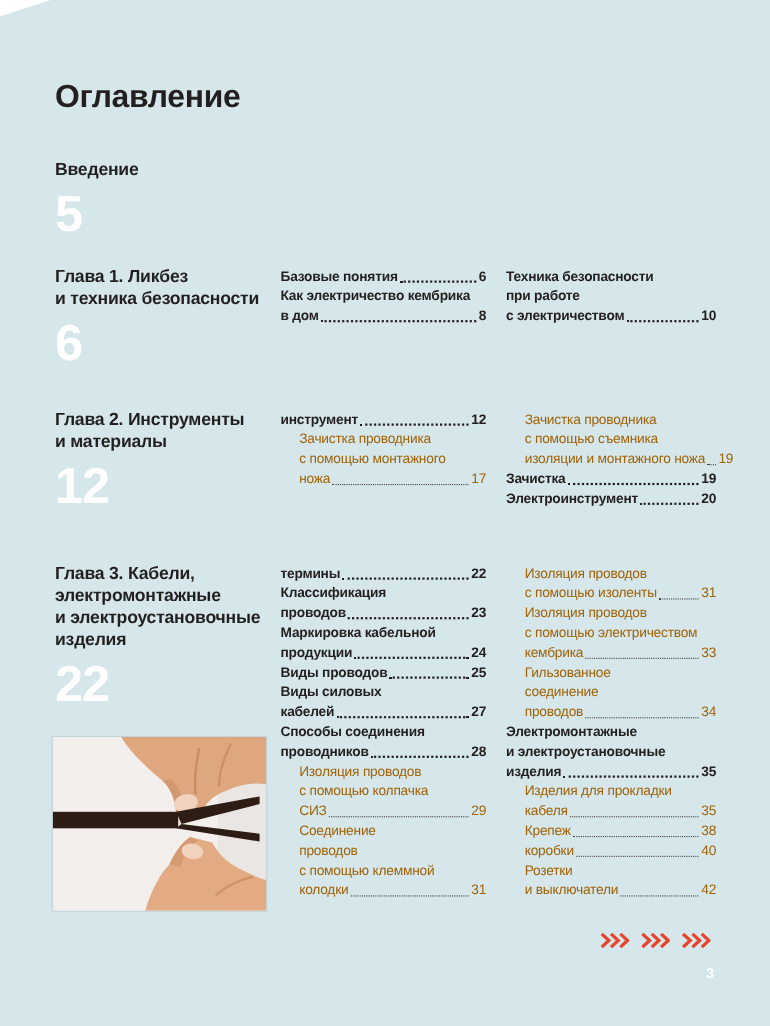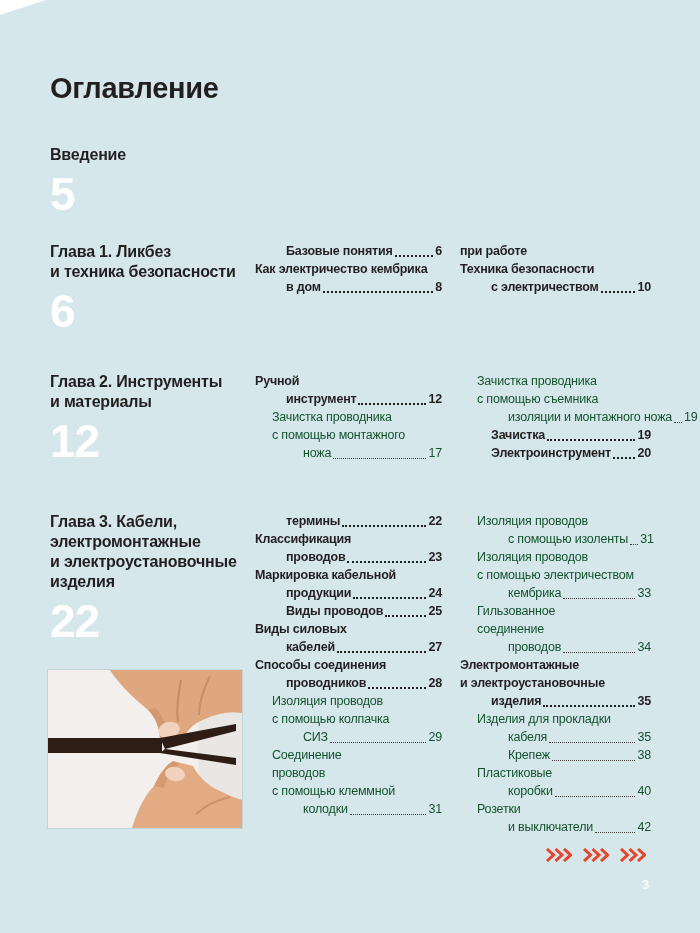--- a/index.html
+++ b/index.html
@@ -19,23 +19,23 @@
   #sec-chapter-3{top:512px;}
   .col{position:absolute;top:0;}
   .col.head{left:50px;width:200px;}
   .col.mid{left:255px;width:187px;}
   .col.right{left:460px;width:191px;}
   .heading{font-size:16px;font-weight:bold;line-height:20px;letter-spacing:-0.2px;}
   .bignum{margin-top:9px;font-size:46px;line-height:40px;font-weight:bold;
     color:#ffffff;letter-spacing:-1px;}
   .entry{font-size:12.5px;line-height:18px;letter-spacing:-0.2px;}
   .entry.bold{font-weight:bold;}
-  .entry.plain{padding-left:17px;color:#14532d;}
+  .entry.plain{padding-left:17px;color:#a16207;}
   .ln{white-space:nowrap;}
-  .ln.last{display:flex;margin-left:31px;}
+  .ln.last{display:flex;}
   .ln.last .t{white-space:nowrap;}
   .leader{flex:1 1 auto;min-width:8px;border-bottom:2px dotted #231f20;margin:0 2px 3px 2px;}
   .entry.plain .leader{border-bottom:1.5px dotted #45403f;margin-bottom:3px;}
   .pg{white-space:nowrap;}
   .photo{position:absolute;left:48px;top:670px;width:194px;height:158px;box-shadow:0 0 0 1px rgba(160,180,185,.35);}
   .photo svg{display:block;}
   .arrows{position:absolute;left:546px;top:848px;display:flex;gap:11px;}
   .arrow-group{display:block;height:14px;}
   .folio{position:absolute;left:642px;top:877px;font-size:13px;font-weight:bold;
     color:rgba(255,255,255,.92);}
@@ -71,38 +71,37 @@
           <div class="ln">Как электричество кембрика</div>
           <div class="ln last">
             <span class="t">в дом</span>
             <span class="leader"></span>
             <span class="pg">8</span>
           </div>
         </div>
       </div>
       <div class="col right">
         <div class="entry bold">
+          <div class="ln">Техника безопасности</div>
           <div class="ln">при работе</div>
-          <div class="ln">Техника безопасности</div>
           <div class="ln last">
             <span class="t">с электричеством</span>
             <span class="leader"></span>
             <span class="pg">10</span>
           </div>
         </div>
       </div>
     </div>
     <div class="section" id="sec-chapter-2">
       <div class="col head">
         <div class="heading">Глава 2. Инструменты<br>и материалы</div>
         <div class="bignum">12</div>
       </div>
       <div class="col mid">
         <div class="entry bold">
-          <div class="ln">Ручной</div>
           <div class="ln last">
             <span class="t">инструмент</span>
             <span class="leader"></span>
             <span class="pg">12</span>
           </div>
         </div>
         <div class="entry plain">
           <div class="ln">Зачистка проводника</div>
           <div class="ln">с помощью монтажного</div>
           <div class="ln last">
@@ -255,21 +254,20 @@
           </div>
         </div>
         <div class="entry plain">
           <div class="ln last">
             <span class="t">Крепеж</span>
             <span class="leader"></span>
             <span class="pg">38</span>
           </div>
         </div>
         <div class="entry plain">
-          <div class="ln">Пластиковые</div>
           <div class="ln last">
             <span class="t">коробки</span>
             <span class="leader"></span>
             <span class="pg">40</span>
           </div>
         </div>
         <div class="entry plain">
           <div class="ln">Розетки</div>
           <div class="ln last">
             <span class="t">и выключатели</span>

